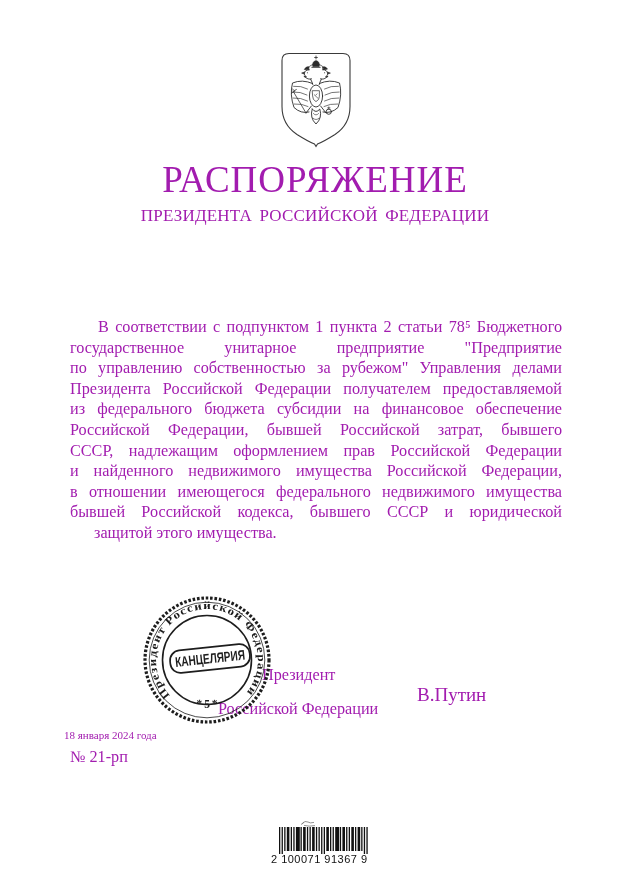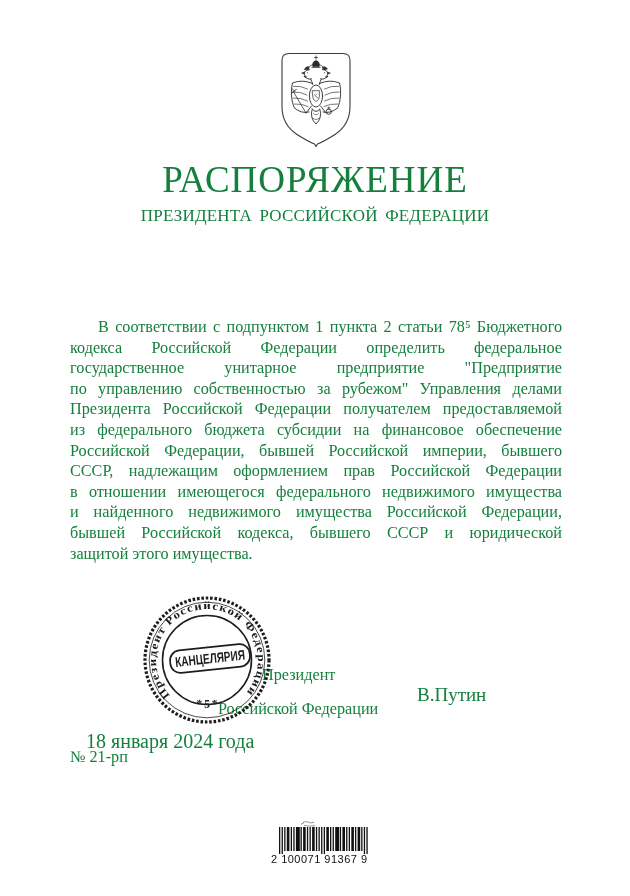--- a/index.html
+++ b/index.html
@@ -1,41 +1,41 @@
 <!DOCTYPE html>
 <html><head>
 <meta charset="utf-8">
 <style>
   html,body{margin:0;padding:0;background:#ffffff;}
   .page{
     position:relative;width:630px;height:896px;background:#ffffff;
-    font-family:"Liberation Serif","DejaVu Serif",serif;color:#15803d;
+    font-family:"Liberation Serif","DejaVu Serif",serif;color:#a21caf;
     overflow:hidden;
   }
   .coa{position:absolute;left:276px;top:50px;width:80px;height:98px;}
   .doc-title{
     position:absolute;left:69px;top:161px;width:492px;text-align:center;
     font-size:37px;line-height:1;letter-spacing:1px;white-space:nowrap;
   }
   .doc-subtitle{
     position:absolute;left:69px;top:207px;width:492px;text-align:center;
     font-size:17px;line-height:1;letter-spacing:0.2px;word-spacing:3px;white-space:nowrap;
   }
   .body-text{
     position:absolute;left:70px;top:317px;width:492px;
     font-size:16.2px;line-height:20.6px;
   }
   .body-line{text-align:justify;text-align-last:justify;}
   .body-line:first-child{text-indent:28px;}
-  .body-line:last-child{text-align-last:left;}
+  .body-line:last-child{text-align-last:left;margin-left:24px;}
   .sig-line1{position:absolute;left:262px;top:666px;font-size:16.2px;line-height:1.2;}
   .sig-line2{position:absolute;left:218px;top:700px;font-size:16.2px;line-height:1.2;}
   .sig-name{position:absolute;left:417px;top:684px;font-size:19px;line-height:1.2;}
   .stamp{position:absolute;left:142px;top:595px;width:130px;height:130px;}
-  .footer-date{position:absolute;left:86px;top:729px;font-size:20px;line-height:1.2;}
+  .footer-date{position:absolute;left:64px;top:729px;font-size:11px;line-height:1.2;}
   .footer-number{position:absolute;left:70px;top:748px;font-size:16.2px;line-height:1.2;text-align:right;}
   .barcode{position:absolute;left:270px;top:812px;width:100px;height:54px;}
 </style>
 </head>
 <body>
 
 <div class="page">
 
   <svg class="coa" viewBox="0 0 80 97">
     <path d="M6,10 Q6,3 13,3 L67,3 Q74,3 74,10 L74,56 Q74,74 59,84 Q47,91.5 41.5,93.5 L40,96 L38.5,93.5 Q33,91.5 21,84 Q6,74 6,56 Z" fill="none" stroke="#3a3a3a" stroke-width="1.1"></path>
@@ -71,29 +71,28 @@
       <path d="M36.2,58.5 Q40,63.5 43.8,58.5 Q46.5,67.5 40,73.5 Q33.5,67.5 36.2,58.5"></path>
       <path d="M37.4,63 Q40,66 42.6,63 M36.8,67.5 Q40,70.8 43.2,67.5" stroke-width="0.6"></path>
     </g>
   </svg>
 
   <div class="doc-title">РАСПОРЯЖЕНИЕ</div>
   <div class="doc-subtitle">ПРЕЗИДЕНТА РОССИЙСКОЙ ФЕДЕРАЦИИ</div>
 
   <div class="body-text">
       <div class="body-line">В соответствии с подпунктом 1 пункта 2 статьи 78⁵ Бюджетного</div>
-      <div class="body-line">кодекса Российской Федерации определить федеральное</div>
       <div class="body-line">государственное унитарное предприятие "Предприятие</div>
       <div class="body-line">по управлению собственностью за рубежом" Управления делами</div>
       <div class="body-line">Президента Российской Федерации получателем предоставляемой</div>
       <div class="body-line">из федерального бюджета субсидии на финансовое обеспечение</div>
-      <div class="body-line">Российской Федерации, бывшей Российской империи, бывшего</div>
+      <div class="body-line">Российской Федерации, бывшей Российской затрат, бывшего</div>
       <div class="body-line">СССР, надлежащим оформлением прав Российской Федерации</div>
+      <div class="body-line">и найденного недвижимого имущества Российской Федерации,</div>
       <div class="body-line">в отношении имеющегося федерального недвижимого имущества</div>
-      <div class="body-line">и найденного недвижимого имущества Российской Федерации,</div>
       <div class="body-line">бывшей Российской кодекса, бывшего СССР и юридической</div>
       <div class="body-line">защитой этого имущества.</div>
     </div>
 
   <div class="sig-line1">Президент</div>
   <div class="sig-line2">Российской Федерации</div>
   <div class="sig-name">В.Путин</div>
 
   <svg class="stamp" viewBox="0 0 130 130">
     <g stroke="#1d1d1d" fill="none">

